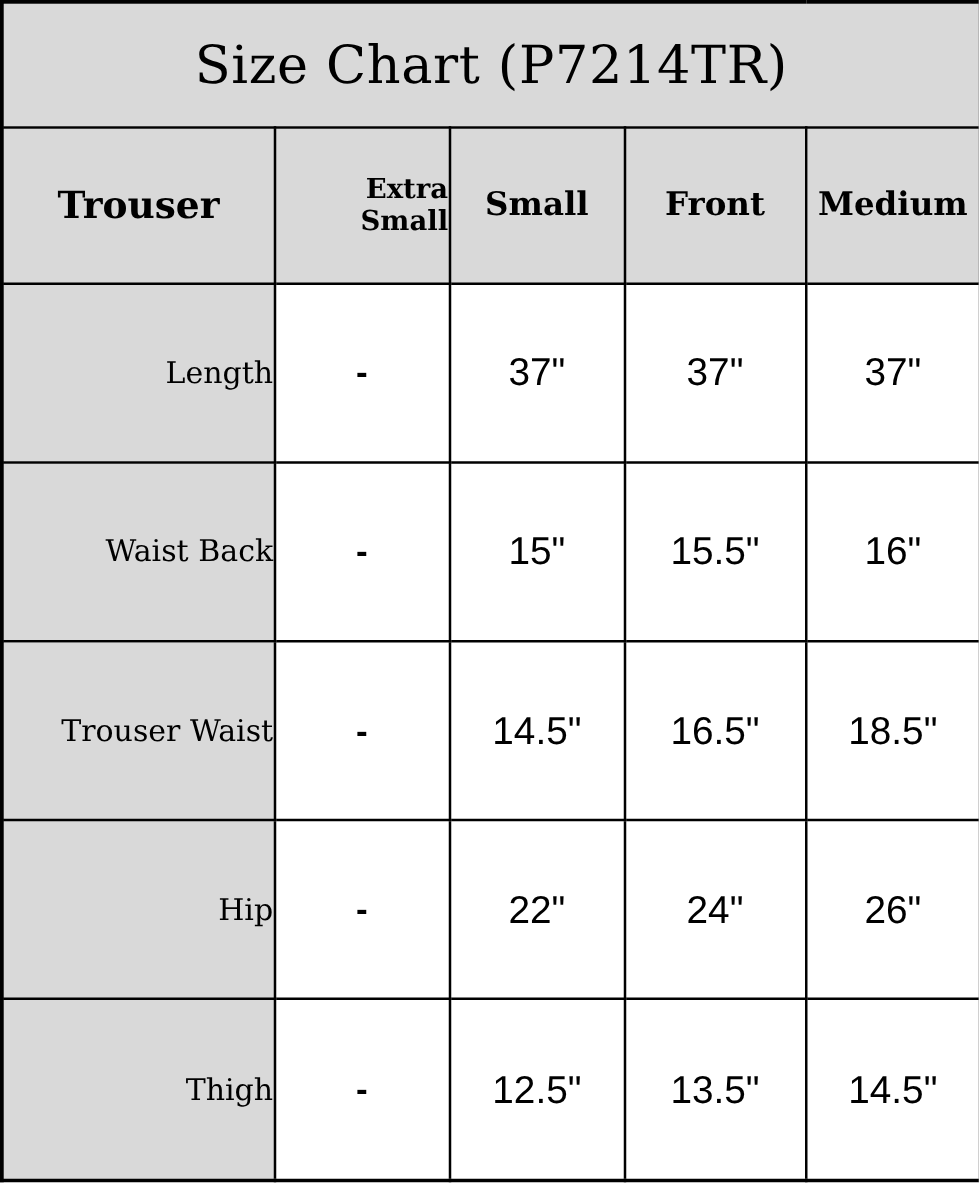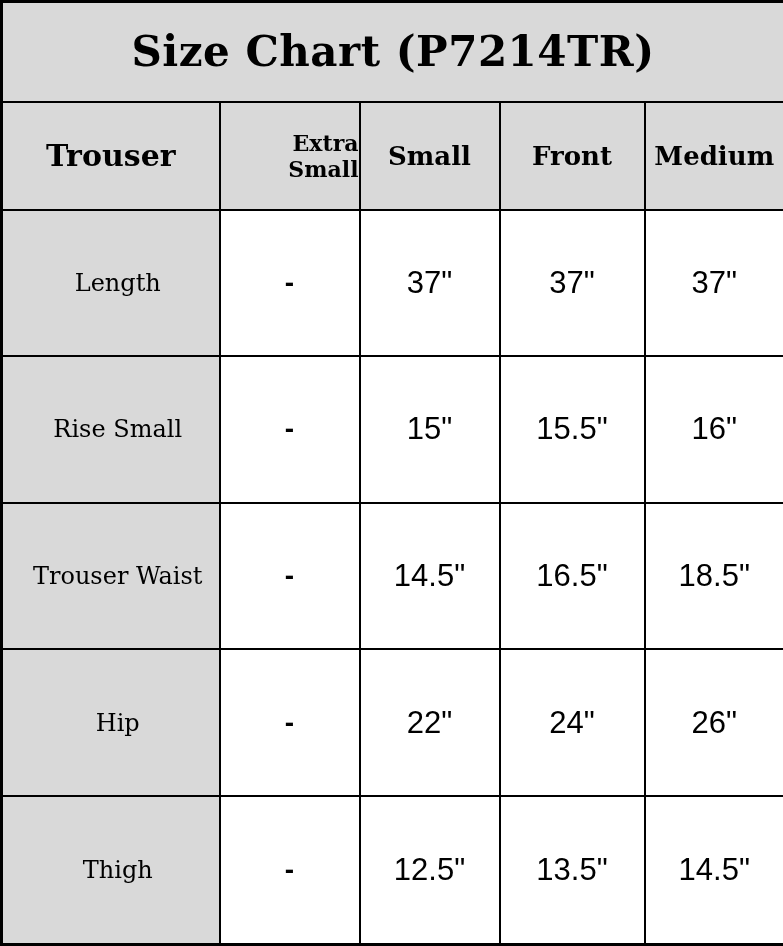--- a/index.html
+++ b/index.html
@@ -33,51 +33,51 @@
     padding: 0;
   }
   .shaded {
     background: var(--shaded);
   }
   .plain {
     background: var(--cellbg);
   }
   .title-cell {
     font-family: "DejaVu Serif", "Liberation Serif", serif;
-    font-weight: bold;
+    font-weight: normal;
     font-size: 42px;
     text-align: center;
     letter-spacing: 0.5px;
   }
   th.col-head {
     font-family: "DejaVu Serif", "Liberation Serif", serif;
     font-weight: bold;
     text-align: center;
   }
   th.h-trouser { font-size: 30px; }
   th.h-xsmall  { font-size: 22px; text-align: right; }
   th.h-size    { font-size: 26px; text-align: center; }
   td.row-label {
     font-family: "DejaVu Serif", "Liberation Serif", serif;
     font-weight: normal;
     font-size: 24px;
-    text-align: center;
+    text-align: right;
     padding-left: 14px;
   }
   td.value {
     font-family: "Liberation Sans", sans-serif;
     font-size: 31px;
     text-align: center;
   }
   td.value.is-dash {
     font-weight: bold;
     font-size: 28px;
   }
   tr.title-row  { height: 100px; }
-  tr.header-row { height: 108px; }
+  tr.header-row { height: 125px; }
 </style>
 </head>
 <body>
 
 <table class="size-chart">
   <colgroup>
     <col style="width:218px">
     <col style="width:140px">
     <col style="width:140px">
     <col style="width:145px">
@@ -100,21 +100,21 @@
   <tr>
     <td class="shaded row-label">Length</td>
     <td class="plain value is-dash">-</td>
     <td class="plain value">37"</td>
     <td class="plain value">37"</td>
     <td class="plain value">37"</td>
   </tr>
 
 
   <tr>
-    <td class="shaded row-label">Rise Small</td>
+    <td class="shaded row-label">Waist Back</td>
     <td class="plain value is-dash">-</td>
     <td class="plain value">15"</td>
     <td class="plain value">15.5"</td>
     <td class="plain value">16"</td>
   </tr>
 
   <tr>
     <td class="shaded row-label">Trouser Waist</td>
     <td class="plain value is-dash">-</td>
     <td class="plain value">14.5"</td>

